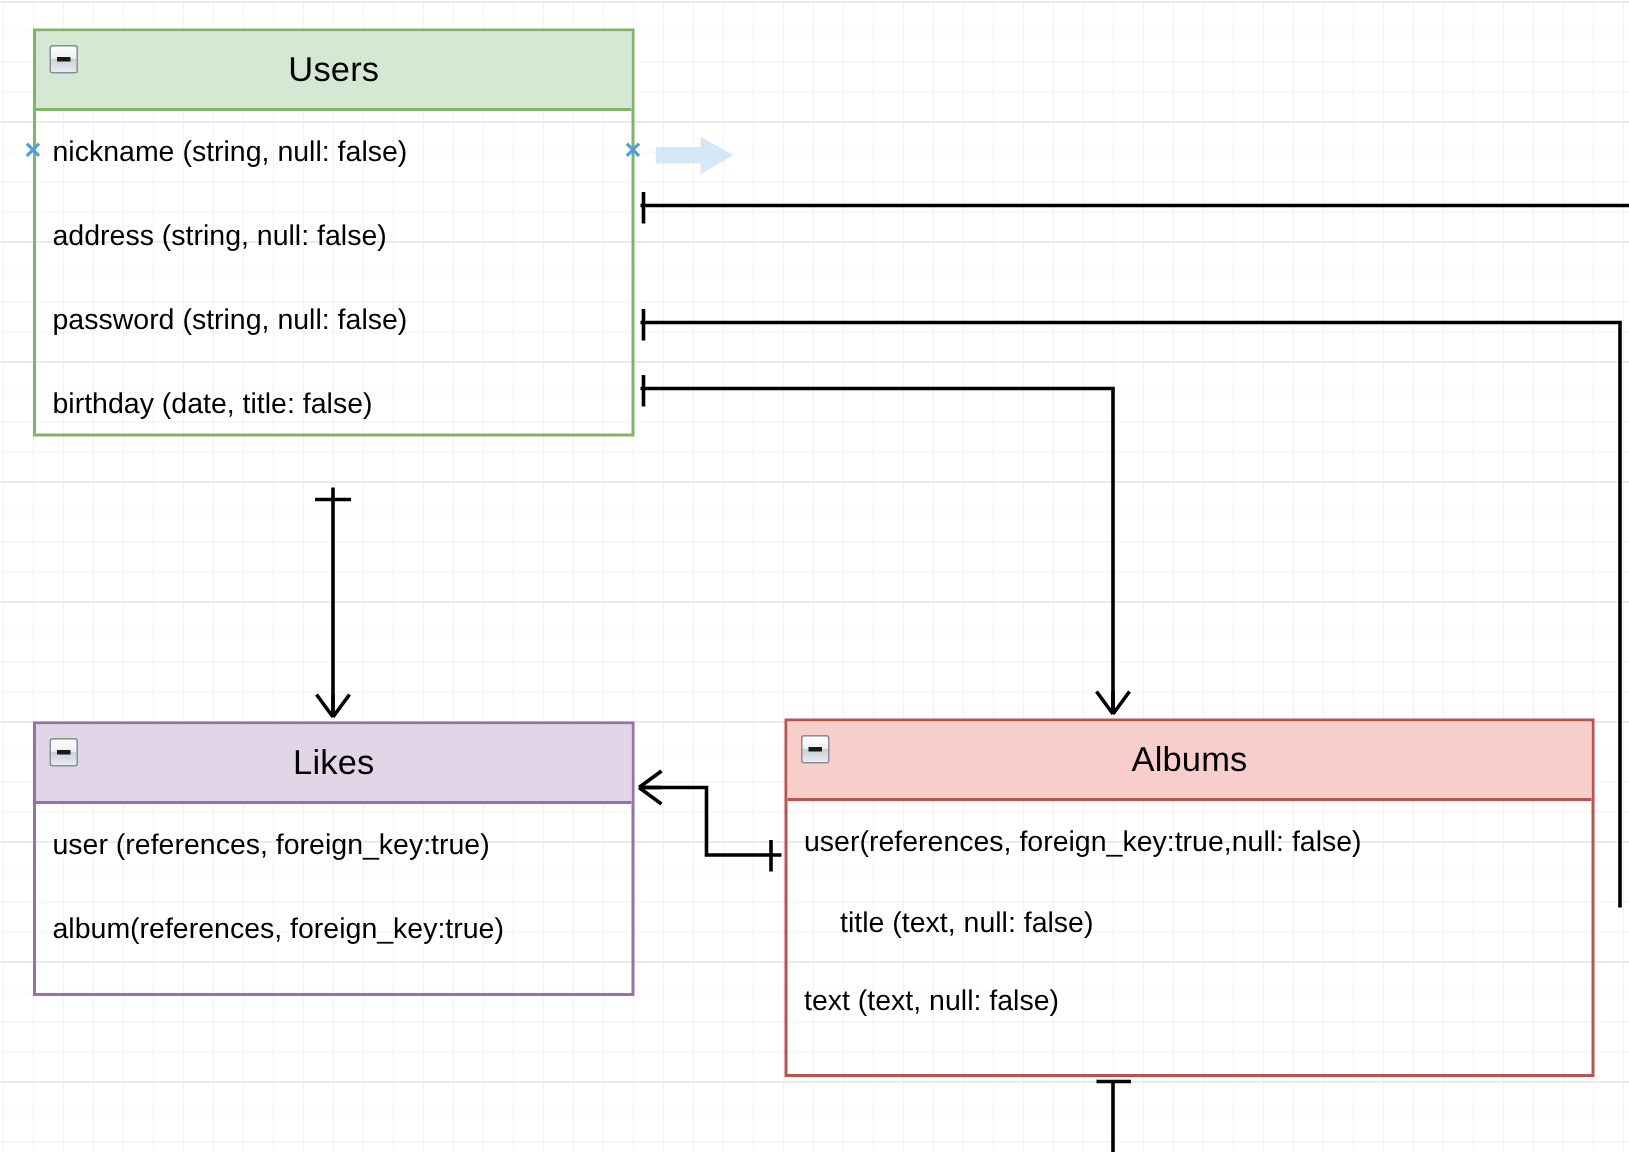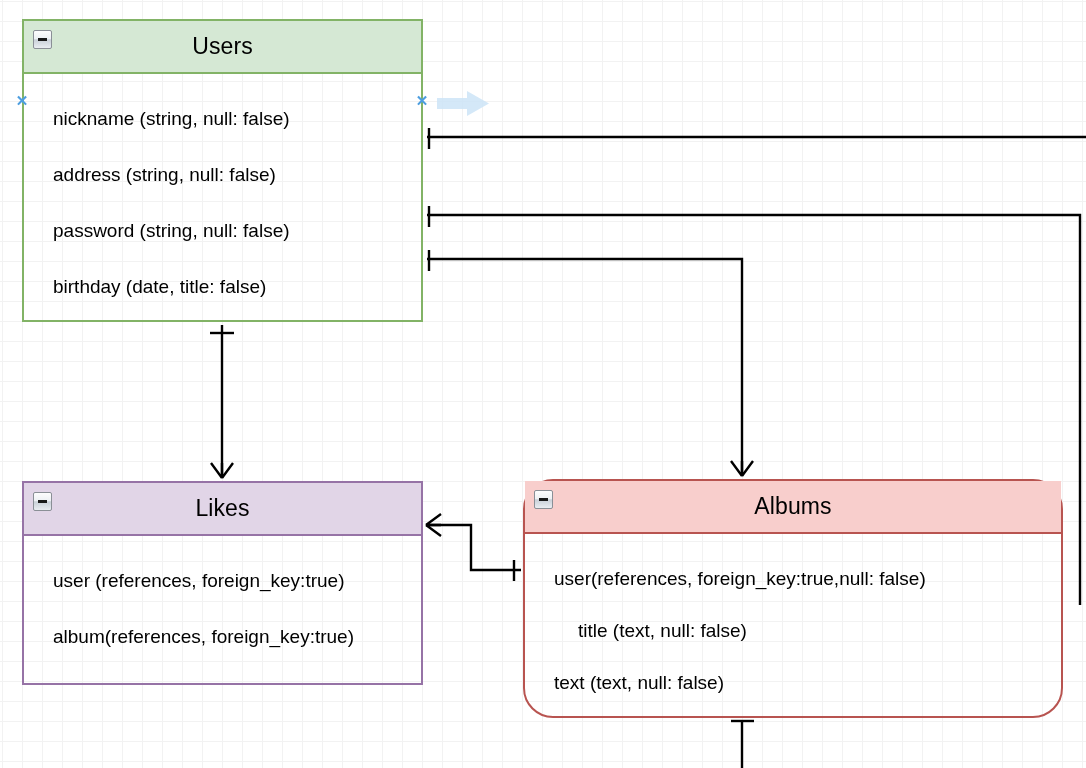--- a/index.html
+++ b/index.html
@@ -77,22 +77,22 @@
     height: 3px;
     background: #1a1a1a;
   }
   .attr-list {
     position: relative;
   }
   .attr {
     position: relative;
     box-sizing: border-box;
     display: flex;
-    align-items: flex-end;
-    padding-left: 29px;
+    align-items: center;
+    padding-left: 11px;
     font-size: 19px;
     color: #000000;
     white-space: nowrap;
   }
 
   
   .theme-green { border-color: #82b366; }
   .theme-green .entity-header { background: #d5e8d4; border-bottom-color: #82b366; }
   .theme-purple { border-color: #9673a6; }
   .theme-purple .entity-header { background: #e1d5e7; border-bottom-color: #9673a6; }
@@ -151,21 +151,21 @@
       <path d="M427,215 L1080,215 L1080,605" stroke="#000" stroke-width="2.4" fill="none"></path>
       <path d="M429,206 L429,227" stroke="#000" stroke-width="2.4" fill="none"></path>
     </g>
 
     <g>
       <path d="M742,721 L742,768" stroke="#000" stroke-width="2.4" fill="none"></path>
       <path d="M731,721 L754,721" stroke="#000" stroke-width="2.4" fill="none"></path>
     </g>
   </svg>
 
-  <div class="entity theme-green" style="left:22px; top:19px; width:401px; height:303px;">
+  <div class="entity theme-green" style="left:22px; top:19px; width:401px; height:272px;">
     <div class="entity-header">
       <span class="collapse-icon">
           <i></i>
         </span>
       <span class="entity-title">Users</span>
     </div>
     <div class="attr-list">
       <div class="attr" style="height:56px;">
         <span>nickname (string, null: false)</span>
       </div>
@@ -174,38 +174,38 @@
       </div>
       <div class="attr" style="height:56px;">
         <span>password (string, null: false)</span>
       </div>
       <div class="attr" style="height:56px;">
         <span>birthday (date, title: false)</span>
       </div>
     </div>
   </div>
 
-  <div class="entity theme-purple" style="left:22px; top:481px; width:401px; height:204px;">
+  <div class="entity theme-purple" style="left:22px; top:481px; width:401px; height:183px;">
     <div class="entity-header">
       <span class="collapse-icon">
           <i></i>
         </span>
       <span class="entity-title">Likes</span>
     </div>
     <div class="attr-list">
       <div class="attr" style="height:56px;">
         <span>user (references, foreign_key:true)</span>
       </div>
       <div class="attr" style="height:56px;">
         <span>album(references, foreign_key:true)</span>
       </div>
     </div>
   </div>
 
-  <div class="entity theme-red" style="left:523px; top:479px; width:540px; height:239px;border-radius:30px;">
+  <div class="entity theme-red" style="left:523px; top:479px; width:540px; height:239px;">
     <div class="entity-header">
       <span class="collapse-icon">
           <i></i>
         </span>
       <span class="entity-title">Albums</span>
     </div>
     <div class="attr-list">
       <div class="attr" style="height:56px;">
         <span>user(references, foreign_key:true,null: false)</span>
       </div>

